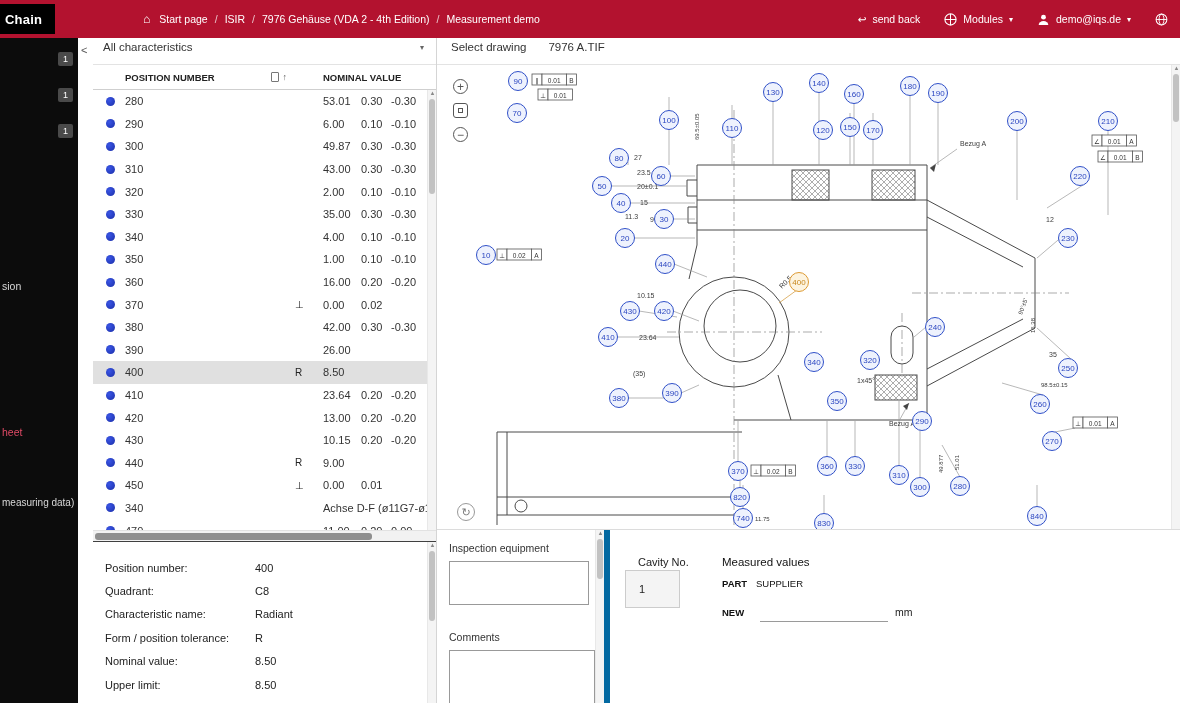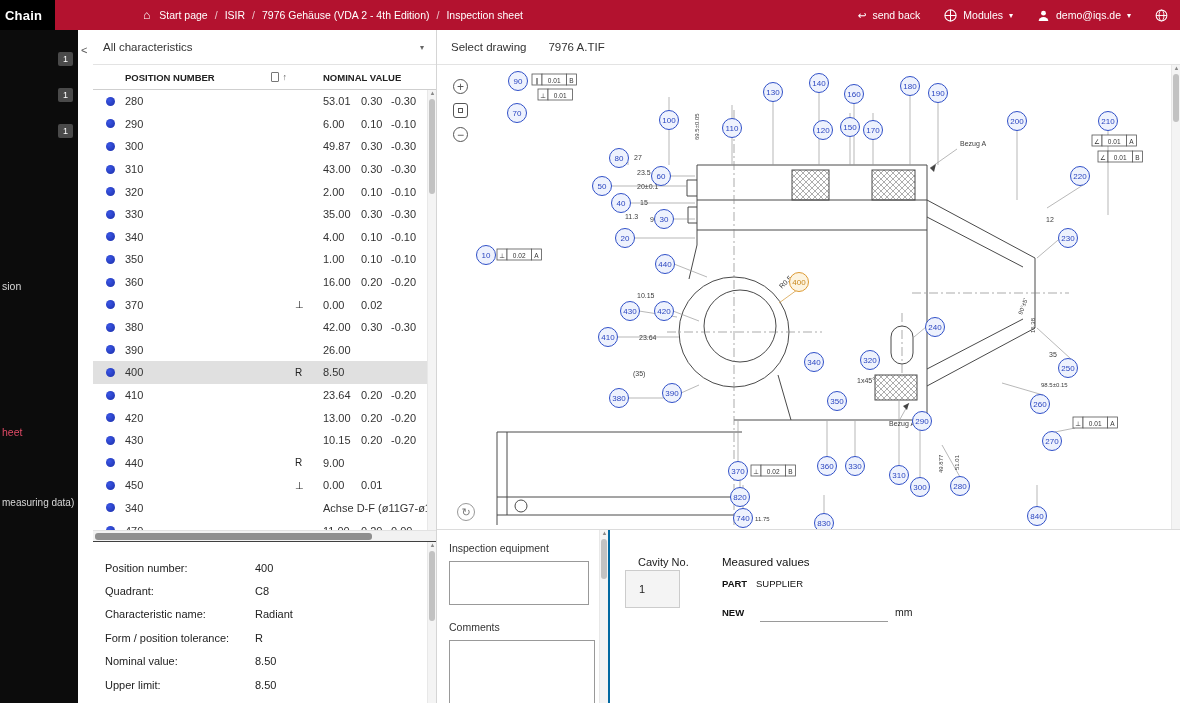--- a/index.html
+++ b/index.html
@@ -1,19 +1,19 @@
 <!DOCTYPE html>
 <html><head>
 <meta charset="utf-8">
 <style>
   *{box-sizing:border-box;margin:0;padding:0}
   html,body{width:1180px;height:703px;overflow:hidden;background:#fff;
     font-family:"Liberation Sans",sans-serif;color:#333;position:relative}
   
-  .topbar{position:absolute;top:0;left:0;right:0;height:30px;background:#b3122f;color:#fff;
+  .topbar{position:absolute;top:0;left:0;right:0;height:38px;background:#b3122f;color:#fff;
     display:flex;align-items:center;font-size:10.5px;z-index:20}
   .brand{width:55px;height:30px;background:#000;display:flex;align-items:center;
     padding-left:5px;font-weight:bold;font-size:13px;letter-spacing:.2px}
   .crumbs{display:flex;align-items:center;gap:7px;margin-left:88px}
   .crumbs .home{font-size:12px;margin-right:2px;cursor:pointer}
   .crumb{cursor:pointer;white-space:nowrap}
   .sep{opacity:.75}
   .top-right{margin-left:auto;display:flex;align-items:center;gap:24px;margin-right:12px}
   .top-item{display:flex;align-items:center;gap:6px;cursor:pointer;white-space:nowrap}
   .caret{font-size:8px}
@@ -73,21 +73,21 @@
   .zbtn{width:15px;height:15px;border:1.6px solid #555;border-radius:50%;color:#555;
     display:flex;align-items:center;justify-content:center;font-size:12px;line-height:1;
     background:#fff;cursor:pointer}
   .zbtn.fit{border-radius:3px}
   .fit-inner{width:5px;height:5px;border:1.2px solid #555}
   .rotate-btn{position:absolute;left:20px;bottom:8px;width:18px;height:18px;border:1.4px solid #999;
     border-radius:50%;color:#777;display:flex;align-items:center;justify-content:center;
     font-size:11px;background:#fff;cursor:pointer;z-index:5}
   
   .bottom-row{flex:1;display:flex;min-height:0}
-  .inspection{width:173px;position:relative;border-right:2px solid #0369a1;padding:12px 12px 0 12px;overflow:hidden}
+  .inspection{width:173px;position:relative;border-right:6px solid #0369a1;padding:12px 12px 0 12px;overflow:hidden}
   .ins-label{font-size:10.5px;color:#333}
   .ins-box{width:140px;height:44px;border:1px solid #999;margin-top:7px;background:#fff;
     resize:none;font-family:"Liberation Sans",sans-serif;font-size:11px;padding:3px}
   .ins-box.comments{height:66px;width:146px}
   .measured{flex:1;position:relative}
   .abs{position:absolute;white-space:nowrap}
   .cavity-label{left:28px;top:26px;font-size:11px;color:#222}
   .cavity-box{left:15px;top:40px;width:55px;height:38px;background:#f4f4f4;border:1px solid #ccc;
     font-size:11px;color:#222;display:flex;align-items:center;padding-left:13px}
   .mv-title{left:112px;top:26px;font-size:11.5px;color:#111}
@@ -104,21 +104,21 @@
 <header class="topbar">
   <div class="brand">Chain</div>
   <nav class="crumbs">
       <span class="home">⌂</span>
       <span class="crumb">Start page</span>
       <span class="sep">/</span>
       <span class="crumb">ISIR</span>
       <span class="sep">/</span>
       <span class="crumb">7976 Gehäuse (VDA 2 - 4th Edition)</span>
       <span class="sep">/</span>
-      <span class="crumb">Inspection sheet</span>
+      <span class="crumb">Measurement demo</span>
     </nav>
   <div class="top-right">
     <div class="top-item">
       <span>↩</span>
       <span>send back</span>
     </div>
     <div class="top-item">
       <svg class="mini-ico" viewBox="0 0 14 14">
           <circle cx="7" cy="7" r="6" fill="none" stroke="#fff" stroke-width="1.2"></circle>
           <path d="M1,7 H13 M7,1 V13" stroke="#fff" stroke-width="1.1"></path>
@@ -730,21 +730,21 @@
       <div class="rotate-btn">↻</div>
       <div class="vscroll" style="top:0;bottom:0">
         <span class="sc-arrow">▲</span>
         <span class="vthumb" style="top:9px;height:48px"></span>
       </div>
     </div>
     <div class="bottom-row">
       <div class="inspection">
         <div class="ins-label">Inspection equipment</div>
         <textarea class="ins-box" style=""></textarea>
-        <div class="ins-label" style="margin-top:12px">Comments</div>
+        <div class="ins-label" style="margin-top:22px">Comments</div>
         <textarea class="ins-box comments" style=""></textarea>
         <div class="vscroll" style="top:0;bottom:0">
           <span class="sc-arrow">▲</span>
           <span class="vthumb" style="top:9px;height:40px"></span>
         </div>
       </div>
       <div class="measured">
         <span class="abs cavity-label">Cavity No.</span>
         <div class="abs cavity-box">
             <span>1</span>

